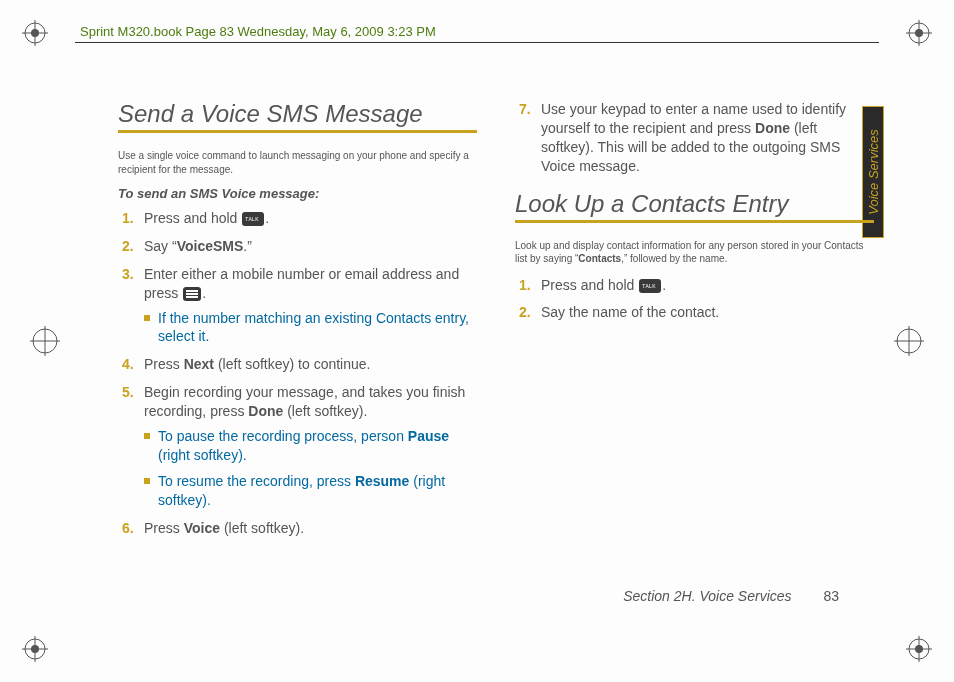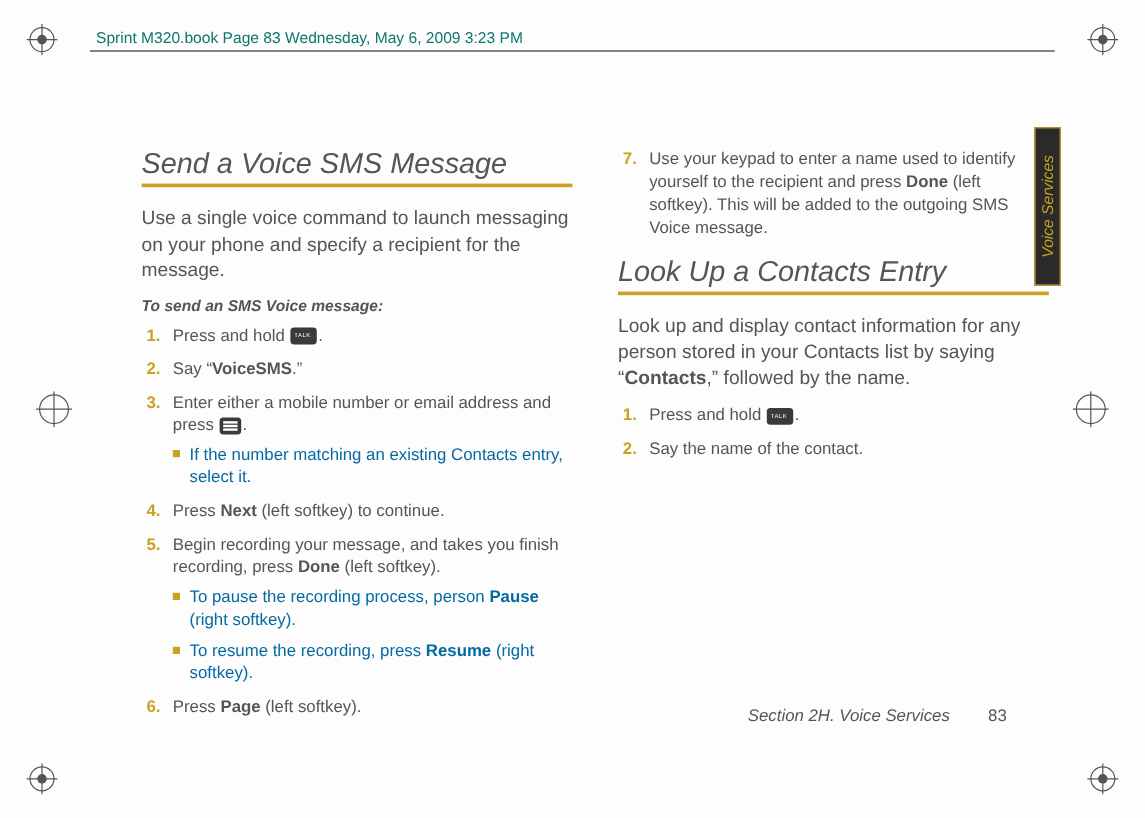--- a/index.html
+++ b/index.html
@@ -10,21 +10,21 @@
     font-family: Arial, Helvetica, sans-serif;
     color: #4a4a4a;
     position: relative;
     overflow: hidden;
   }
   .header-text {
     position: absolute;
     top: 24px;
     left: 80px;
     font-size: 13px;
-    color: #0f766e;
+    color: #4d7c0f;
     text-align: right;
   }
   .header-rule {
     position: absolute;
     top: 42px;
     left: 75px;
     right: 75px;
     border-top: 1px solid #333;
   }
   .corner-mark {
@@ -47,39 +47,38 @@
   .side-cross svg { width:100%; height:100%; }
 
   .page {
     position: absolute;
     top: 100px;
     left: 118px;
     right: 80px;
     bottom: 70px;
     display: flex;
     gap: 38px;
-    margin-top: 23px;
   }
   .col {
     flex: 1;
     min-width: 0;
   }
   h2.section-title {
     font-family: Arial, sans-serif;
     font-style: italic;
     font-weight: normal;
     font-size: 24px;
     color: #555;
     border-bottom: 3px solid #c9a21f;
     padding-bottom: 2px;
     margin-bottom: 16px;
   }
   .col2 h2.section-title { margin-top: 14px; }
   p.body {
-    font-size: 16px;
+    font-size: 10px;
     line-height: 1.35;
     margin-bottom: 10px;
     color: #555;
   }
   p.subhead {
     font-style: italic;
     font-weight: bold;
     font-size: 13px;
     color: #555;
     margin-bottom: 8px;
@@ -262,21 +261,21 @@
         <span>Press </span><span class="em">Next</span><span> (left softkey) to continue.</span>
       </li>
       <li>
         <span>Begin recording your message, and takes you finish recording, press </span><span class="em">Done</span><span> (left softkey).</span>
         <ul class="sub">
           <li><span>To pause the recording process, person </span><span class="em">Pause</span><span> (right softkey).</span></li>
           <li><span>To resume the recording, press </span><span class="em">Resume</span><span> (right softkey).</span></li>
         </ul>
       </li>
       <li>
-        <span>Press </span><span class="em">Page</span><span> (left softkey).</span>
+        <span>Press </span><span class="em">Voice</span><span> (left softkey).</span>
       </li>
     </ol>
   </div>
 
   <div class="col col2">
     <ol class="steps" start="7" style="counter-reset: step 6;">
       <li>
         <span>Use your keypad to enter a name used to identify yourself to the recipient and press </span><span class="em">Done</span><span> (left softkey). This will be added to the outgoing SMS Voice message.</span>
       </li>
     </ol>

